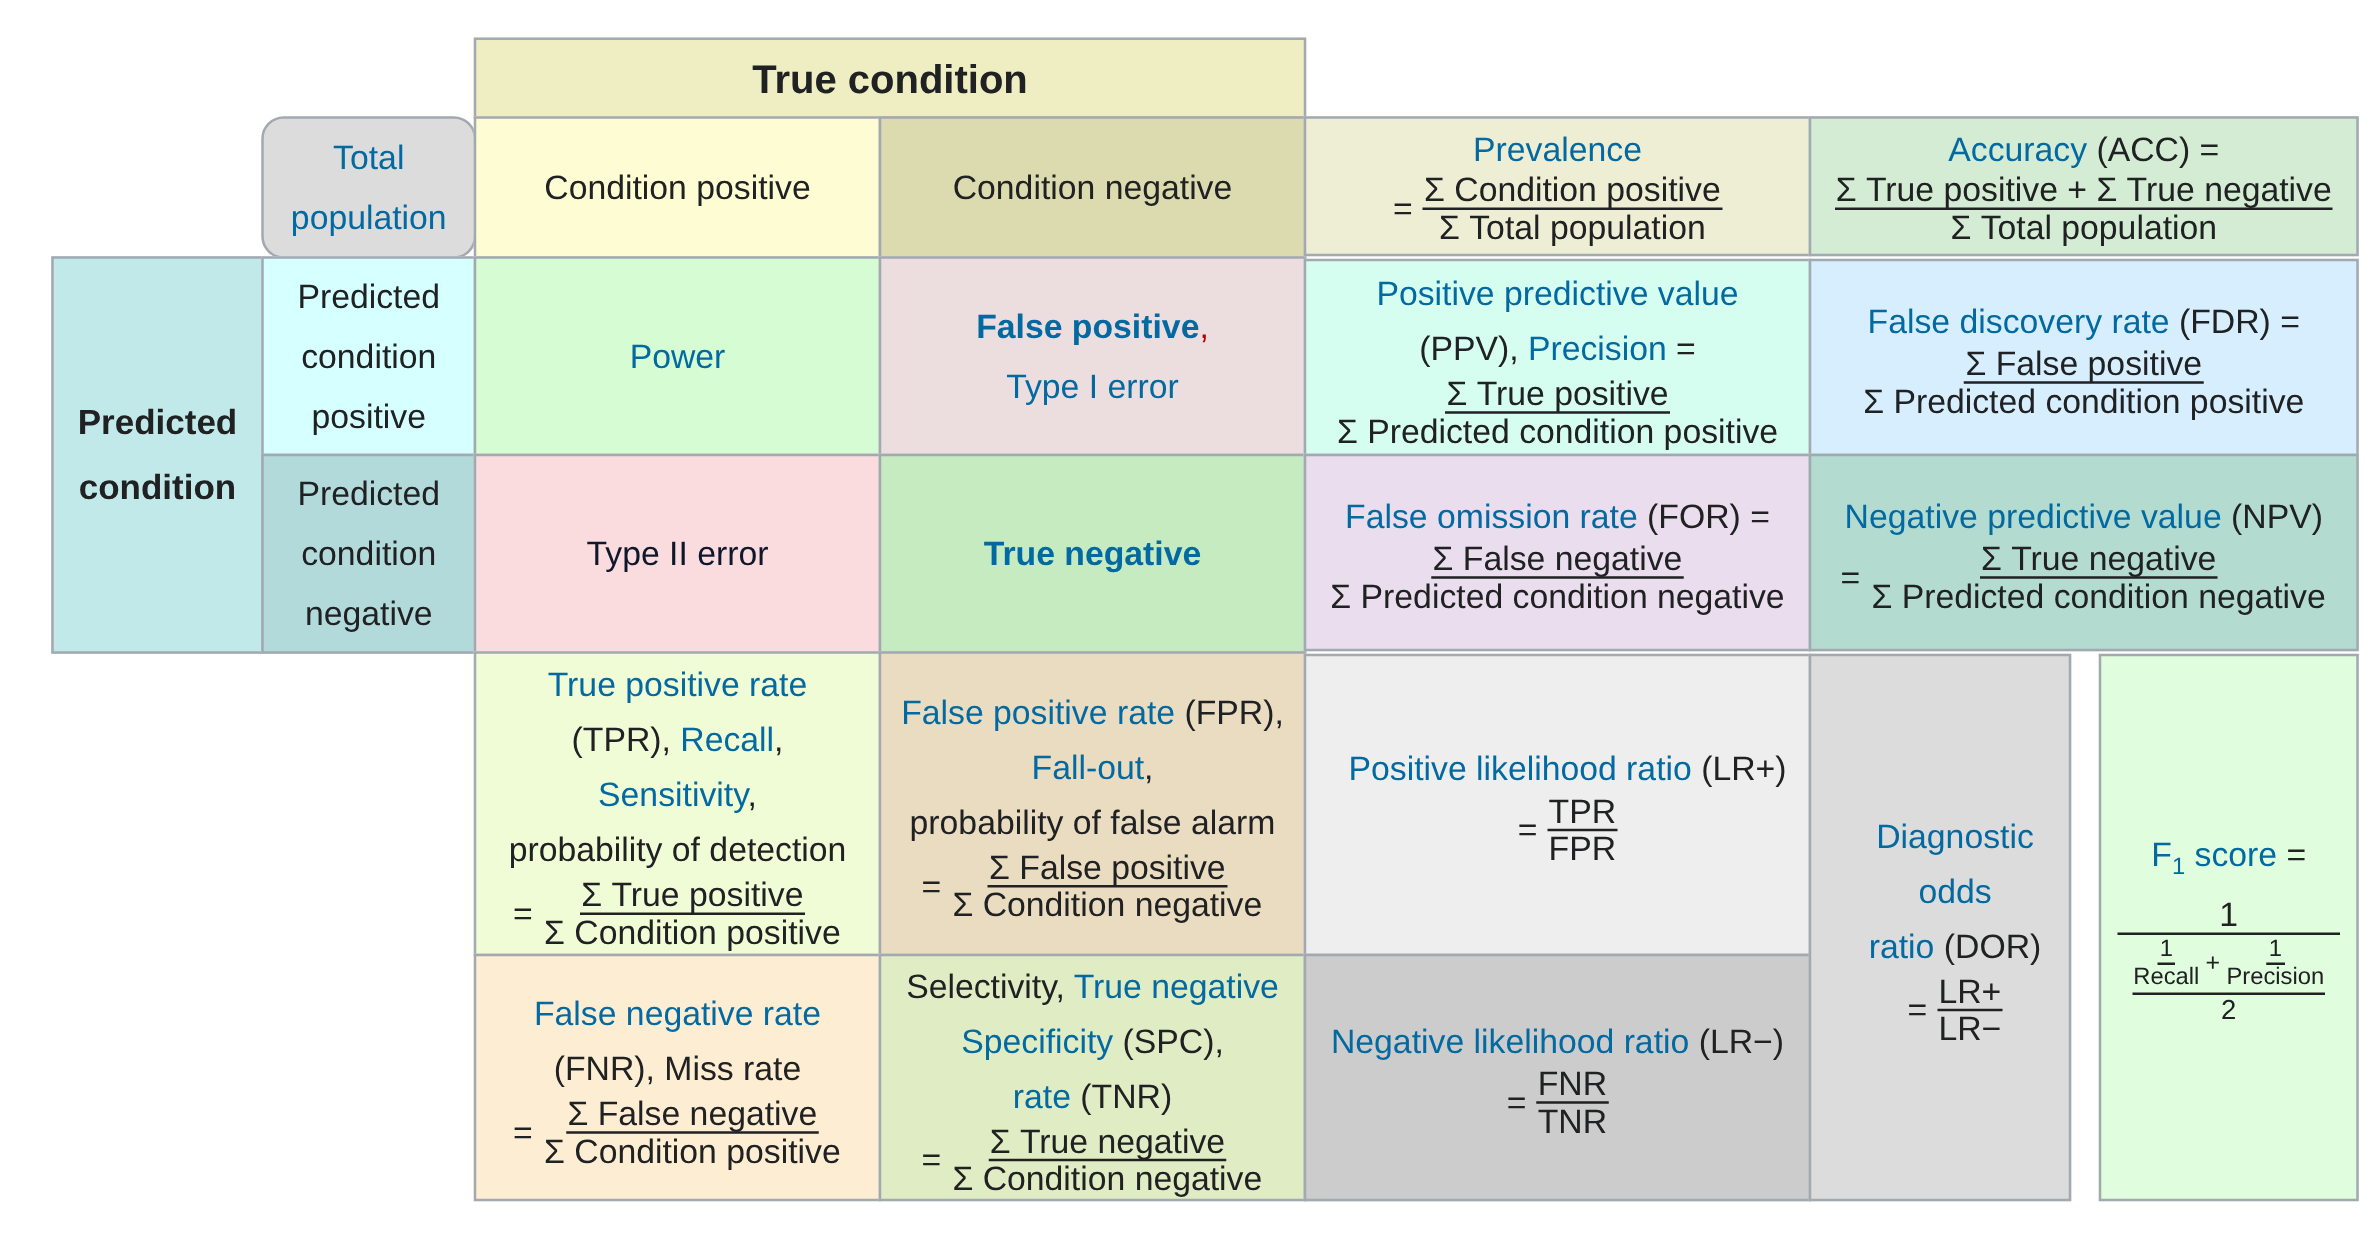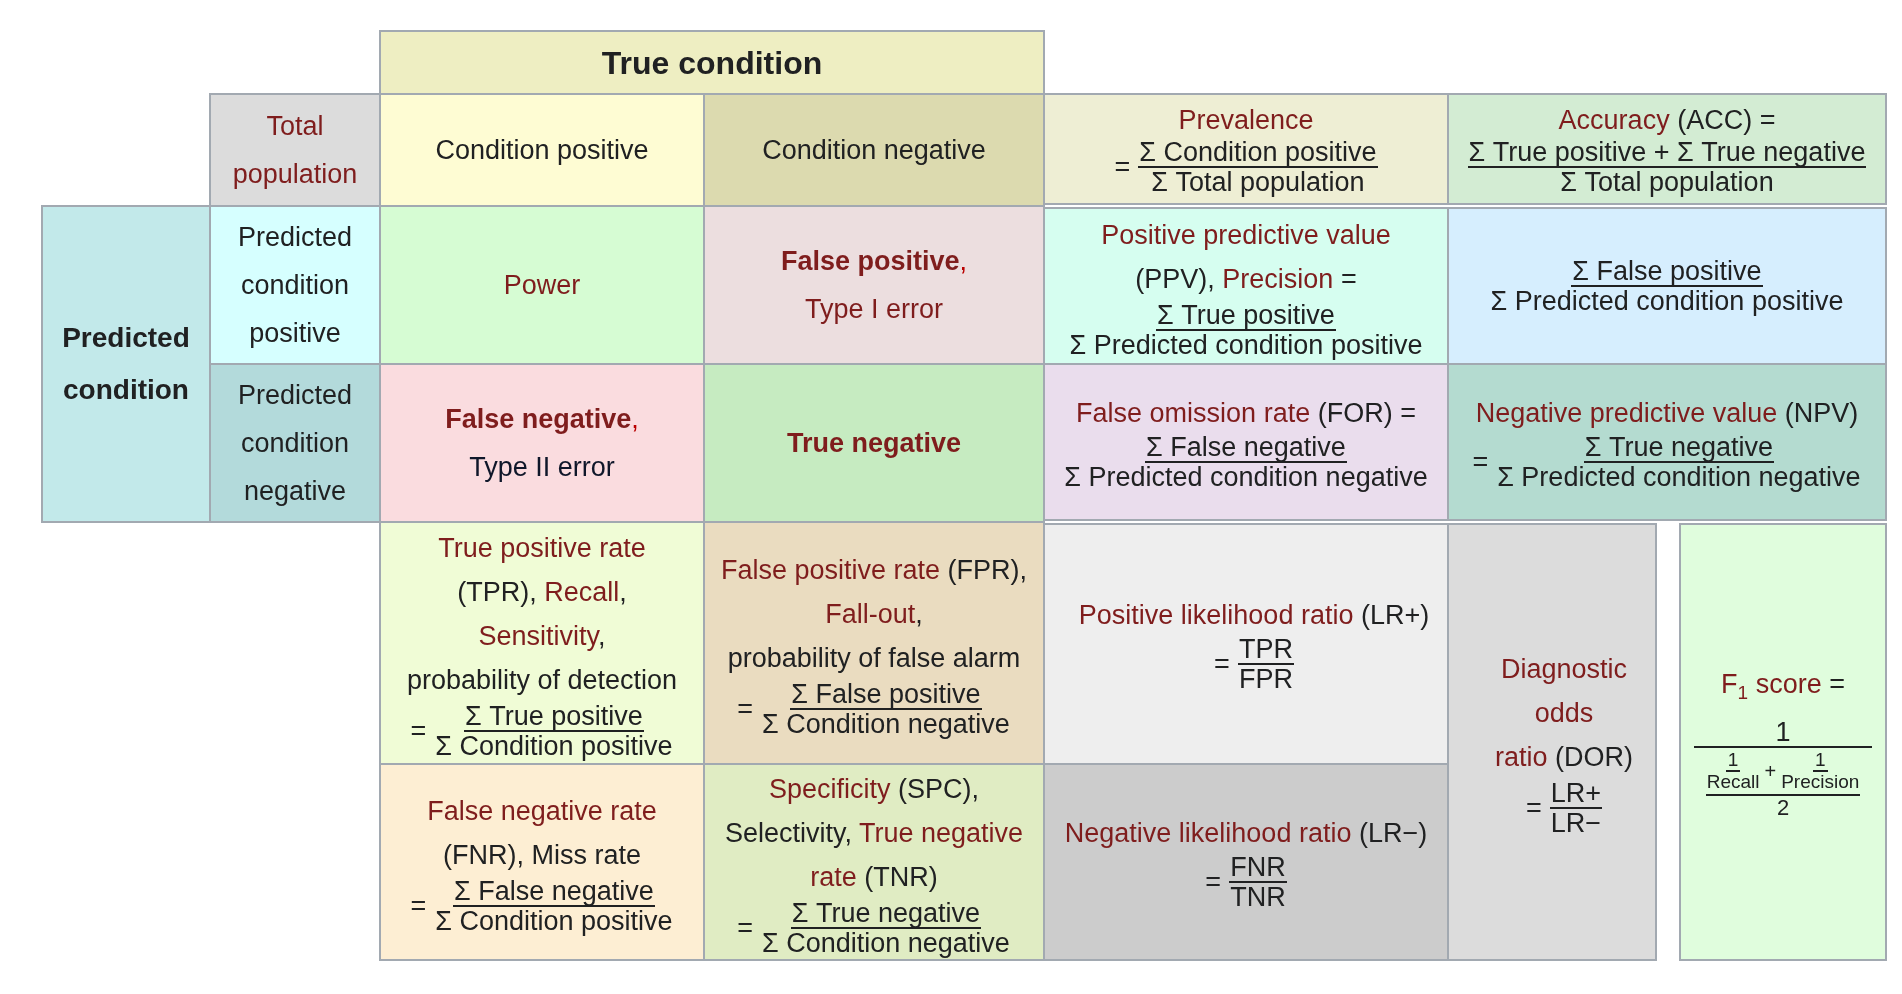--- a/index.html
+++ b/index.html
@@ -1,21 +1,21 @@
 <!DOCTYPE html>
 <html><head>
 <meta charset="utf-8">
 <style>
   html, body { margin:0; padding:0; background:#ffffff; }
   body { width:1902px; height:994px; position:relative; overflow:hidden;
          font-family: "Liberation Sans", sans-serif; color:#202122; }
   .cell { position:absolute; box-sizing:border-box; border:2px solid #a2a9b1;
           display:flex; flex-direction:column; align-items:center; justify-content:center;
           text-align:center; font-size:27px; line-height:44px; }
-  .lnk { color:#7f1d1d; }
+  .lnk { color:#0369a1;border-radius:18px; }
   .navy { color:#0f172a; }
   .b { font-weight:bold; }
   .red { color:#ba0000; }
   .grn { color:#14866d; }
   .eq { display:inline-flex; align-items:center; justify-content:center; }
   .eqsign { margin-right:8px; font-size:27px; }
   .frac { display:inline-flex; flex-direction:column; align-items:center; line-height:28px; }
   .frac .num { border-bottom:2px solid #202122; padding:0 1px; }
   .frac .den { padding:0 1px; }
   .sfrac { display:inline-flex; flex-direction:column; align-items:center; font-size:19px; line-height:20px; vertical-align:middle; }
@@ -57,21 +57,20 @@
 </div>
 
 <div class="cell" style="left:379px; top:205px; width:326px; height:160px; background:#d6fcd3; line-height:48px;">
   <span class="lnk">Power</span>
 </div>
 <div class="cell" style="left:703px; top:205px; width:342px; height:160px; background:#ecdedf; line-height:48px;">
   <span><span class="lnk b">False positive</span><span class="red">,</span></span>
   <span class="lnk">Type I error</span>
 </div>
 <div class="cell" style="left:379px; top:363px; width:326px; height:160px; background:#fadcdf; line-height:48px;">
-  <span><span class="lnk b">False negative</span><span class="red">,</span></span>
   <span class="navy">Type II error</span>
 </div>
 <div class="cell" style="left:703px; top:363px; width:342px; height:160px; background:#c6ebc1;">
   <span class="lnk b">True negative</span>
 </div>
 
 <div class="cell" style="left:1043px; top:93px; width:406px; height:112px; background:#eeeed4; line-height:36px;">
   <span class="lnk">Prevalence</span>
   <span class="eq">
       <span class="eqsign">=</span>
@@ -93,20 +92,21 @@
 <div class="cell" style="left:1043px; top:207px; width:406px; height:158px; background:#d6fef0; line-height:44px;">
   <span class="lnk">Positive predictive value</span>
   <span><span>(PPV), </span><span class="lnk">Precision</span><span> =</span></span>
   <span class="frac">
       <span class="num">Σ True positive</span>
       <span class="den">Σ Predicted condition positive</span>
     </span>
 </div>
 
 <div class="cell" style="left:1447px; top:207px; width:440px; height:158px; background:#d6eefe; line-height:40px;">
+  <span><span class="lnk">False discovery rate</span><span> (FDR) =</span></span>
   <span class="frac">
       <span class="num">Σ False positive</span>
       <span class="den">Σ Predicted condition positive</span>
     </span>
 </div>
 
 <div class="cell" style="left:1043px; top:363px; width:406px; height:158px; background:#eadded; line-height:40px;">
   <span><span class="lnk">False omission rate</span><span> (FOR) =</span></span>
   <span class="frac">
       <span class="num">Σ False negative</span>
@@ -158,22 +158,22 @@
   <span class="eq">
       <span class="eqsign">=</span>
     <span class="frac">
         <span class="num">Σ False negative</span>
         <span class="den">Σ Condition positive</span>
       </span>
     </span>
 </div>
 
 <div class="cell" style="left:703px; top:763px; width:342px; height:198px; background:#e0ecc3; line-height:44px;">
+  <span><span>Selectivity, </span><span class="lnk">True negative</span></span>
   <span><span class="lnk">Specificity</span><span> (SPC),</span></span>
-  <span><span>Selectivity, </span><span class="lnk">True negative</span></span>
   <span><span class="lnk">rate</span><span> (TNR)</span></span>
   <span class="eq">
       <span class="eqsign">=</span>
     <span class="frac">
         <span class="num">Σ True negative</span>
         <span class="den">Σ Condition negative</span>
       </span>
     </span>
 </div>
 

